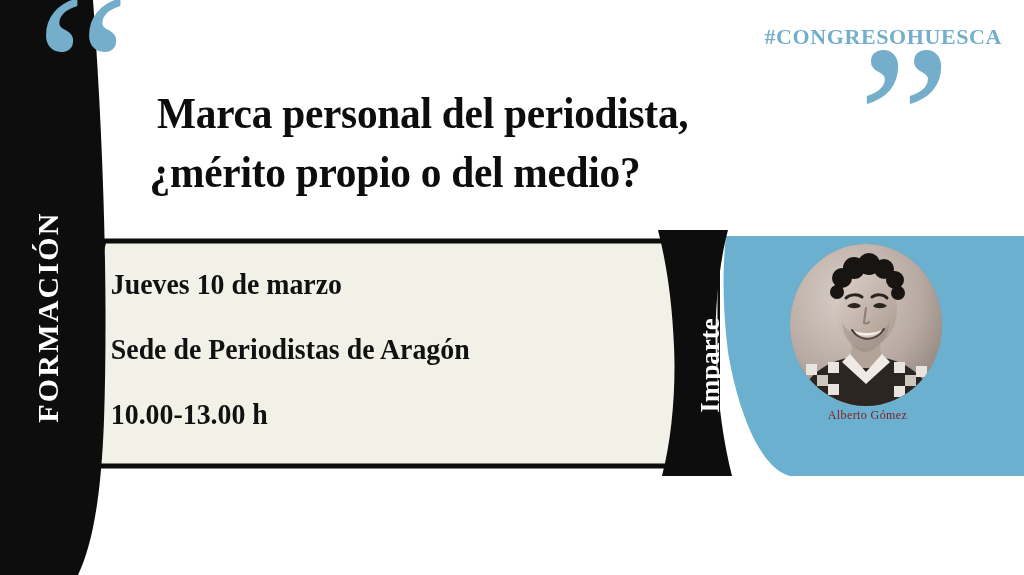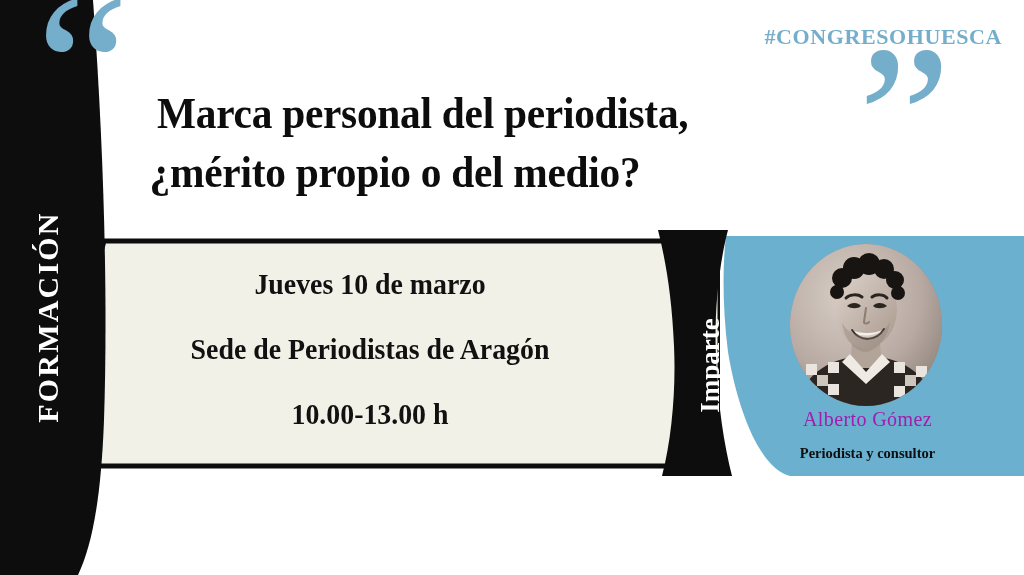--- a/index.html
+++ b/index.html
@@ -115,21 +115,20 @@
     z-index: 2;
   }
   .cream-panel svg { display: block; }
 
   .detail-block {
     position: absolute;
     left: 100px;
     top: 268px;
     width: 540px;
     z-index: 5;
-    text-align: center;
   }
   .detail-line {
     font-family: "Liberation Serif", serif;
     font-weight: bold;
     font-size: 29px;
     color: #111111;
     margin: 0 0 32px 0;
     white-space: nowrap;
     transform: scaleX(0.96);
     transform-origin: center center;
@@ -185,24 +184,24 @@
   .speaker-info {
     position: absolute;
     left: 760px;
     top: 408px;
     width: 215px;
     text-align: center;
     z-index: 6;
   }
   .speaker-name {
     font-family: "Liberation Serif", serif;
-    font-size: 20px;
-    color: #a21caf;
+    font-size: 12px;
+    color: #7f1d1d;
     letter-spacing: 0.4px;
-    margin-bottom: 14px;
+    margin-bottom: 6px;
   }
   .speaker-role {
     font-family: "Liberation Serif", serif;
     font-weight: bold;
     font-size: 14.5px;
     line-height: 1.24;
     color: #0e0e0e;
   }
 
   
@@ -325,21 +324,20 @@
         <path d="M62,86 C70,98 86,98 94,85" stroke="#3a322c" stroke-width="2" fill="none" stroke-linecap="round"></path>
 
         <path d="M52,78 C58,96 94,96 100,77 C98,98 82,108 76,108 C68,108 54,98 52,78 Z" fill="#897a6f" opacity="0.33"></path>
       </g>
     </svg>
   </div>
 
   <div class="speaker-info">
     <div class="speaker-name">Alberto Gómez</div>
     <div class="speaker-role">
-      <div>Periodista y consultor</div>
     </div>
   </div>
 
   <div class="footer">
 
     
     
 
     
     

